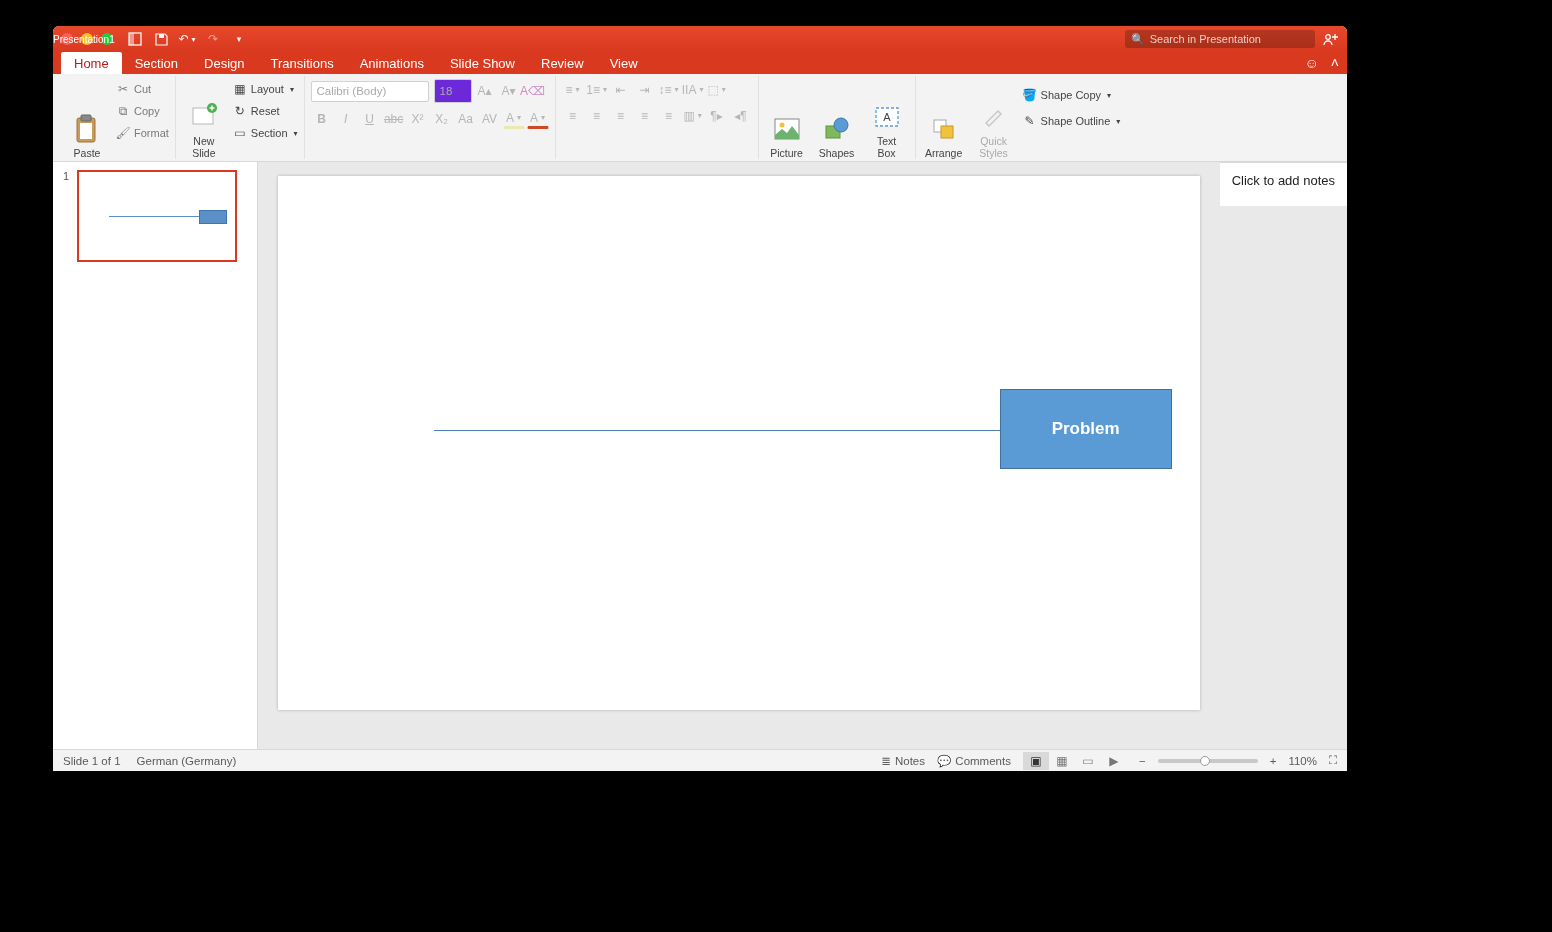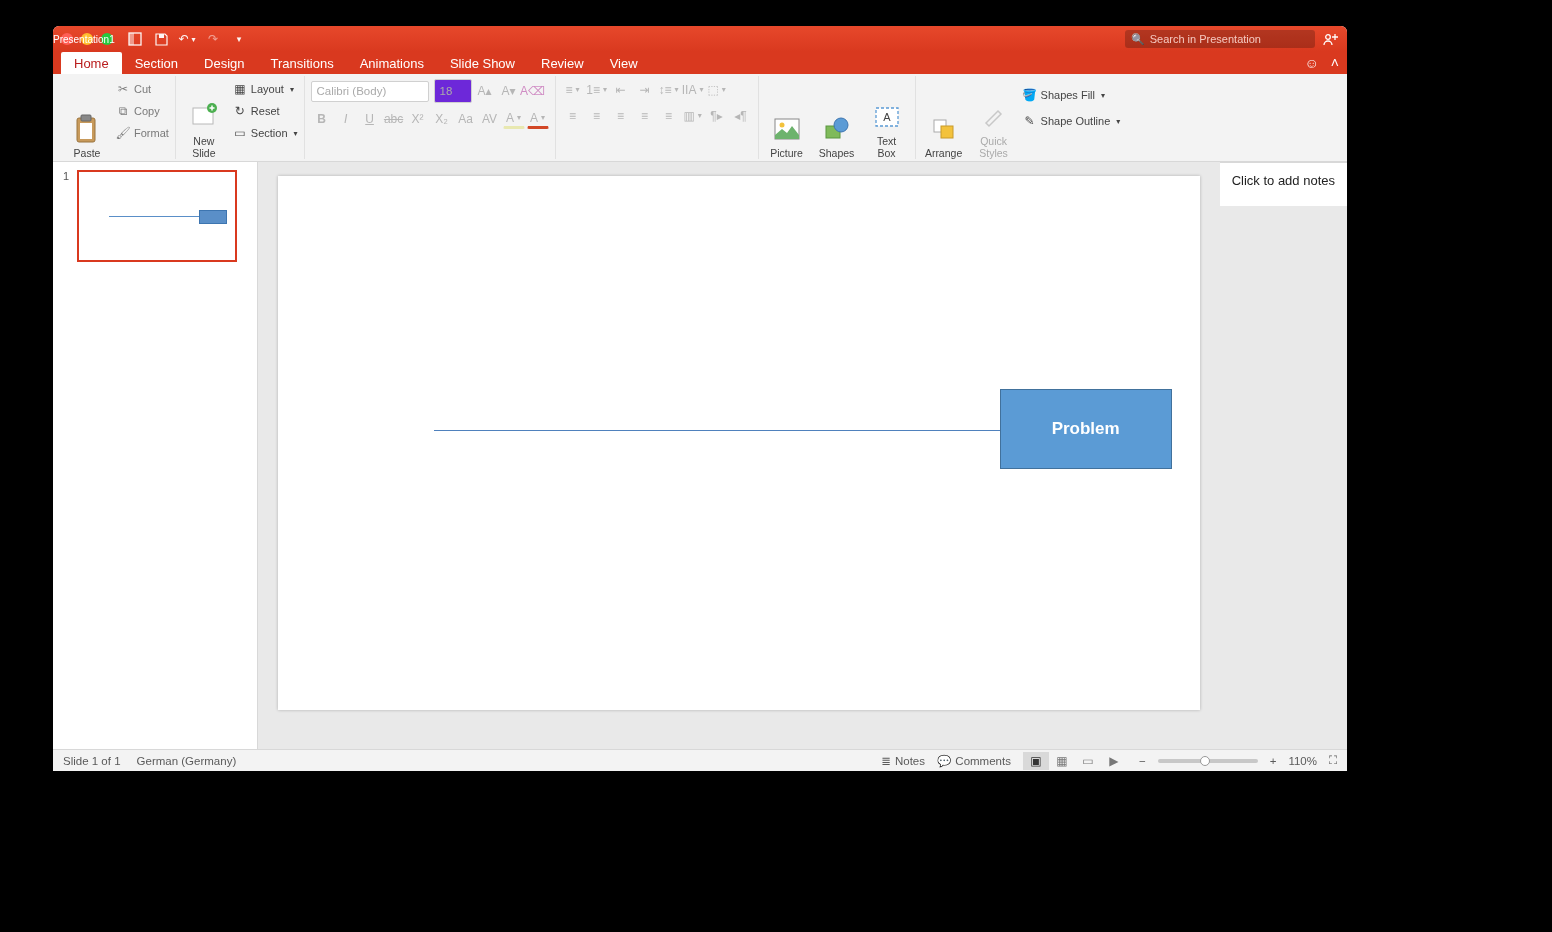--- a/index.html
+++ b/index.html
@@ -300,21 +300,21 @@
               <svg width="24" height="24" viewBox="0 0 24 24">
                 <path d="M4 18L16 6l3 3L7 21z" fill="none" stroke="#c8c8c8" stroke-width="1.5"></path>
               </svg>
             </div>
           <span style="white-space:pre-line">Quick
 Styles</span>
         </div>
         <div class="stack" style="gap:6px; padding-top:6px">
           <div class="small-row enabled caret">
               <span class="mini-icon">🪣</span>
-              <span>Shapes Fill</span>
+              <span>Shape Copy</span>
             </div>
           <div class="small-row enabled caret">
               <span class="mini-icon">✎</span>
               <span>Shape Outline</span>
             </div>
         </div>
       </div>
     </div>
   </div>
 

